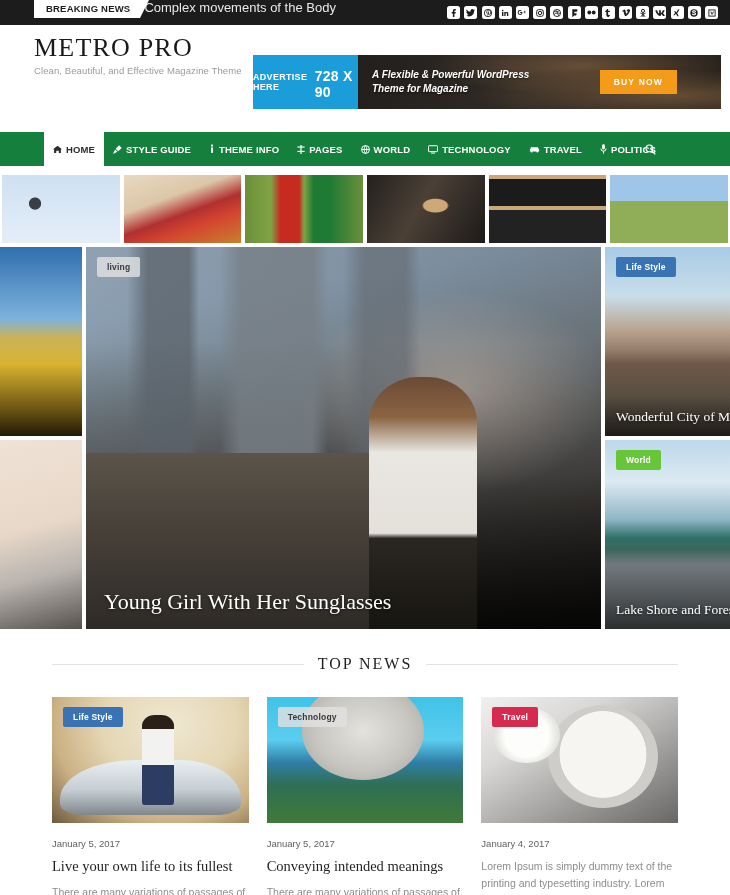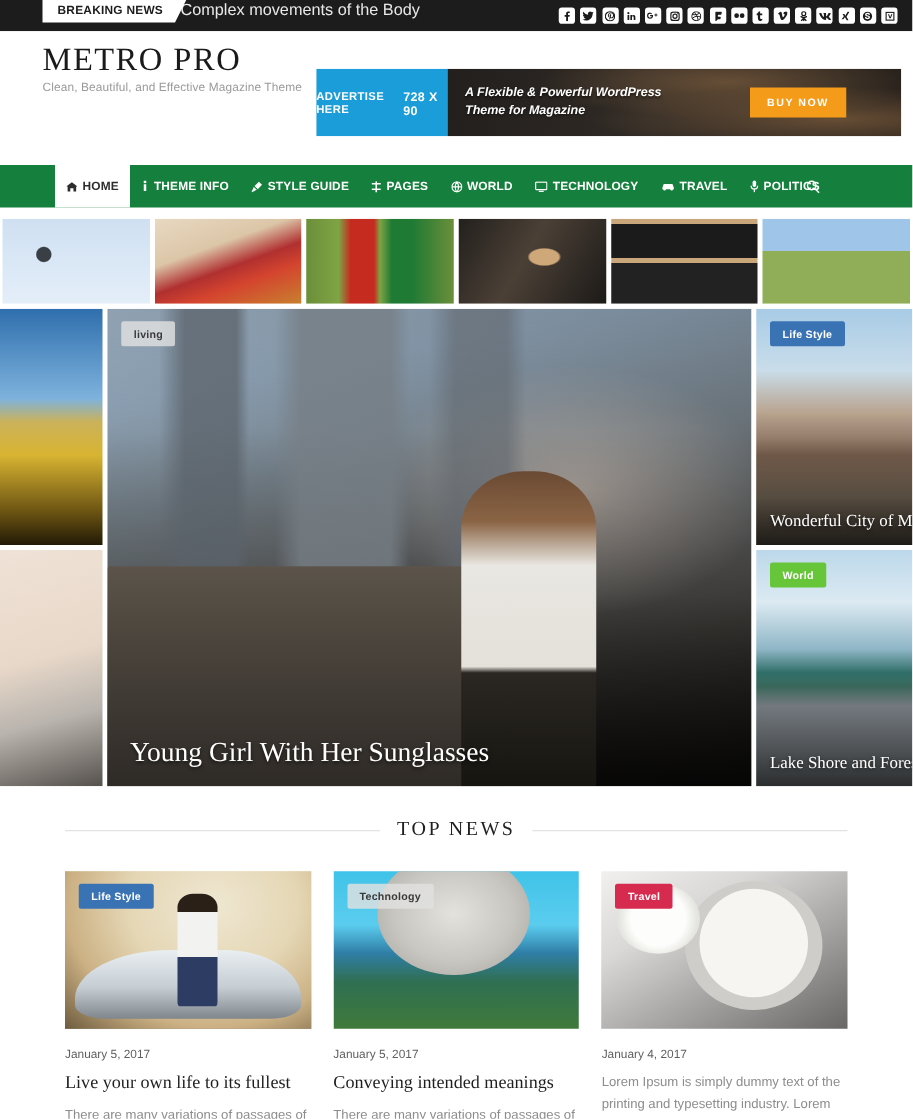--- a/index.html
+++ b/index.html
@@ -96,21 +96,21 @@
     overflow: hidden;
   }
   .ad-left {
     width: 105px;
     background: #1b9dd9;
     color: #fff;
     display: flex; flex-direction: row;
     align-items: center; justify-content: center;
     font-size: 9px; font-weight: bold; letter-spacing: .3px;
   }
-  .ad-left .ad-sz { margin-top: 3px; font-size: 10px; }
+  .ad-left .ad-sz { margin-top: 3px; font-size: 14px; }
   .ad-right {
     flex: 1;
     background:
       radial-gradient(ellipse at 62% 20%, rgba(150,110,70,.55) 0%, rgba(0,0,0,0) 48%),
       radial-gradient(ellipse at 86% 75%, rgba(165,120,75,.5) 0%, rgba(0,0,0,0) 45%),
       linear-gradient(100deg, #221f1d 0%, #302a25 45%, #241f1b 100%);
     display: flex; align-items: center;
     position: relative;
   }
   .ad-copy {
@@ -484,34 +484,34 @@
   <a class="nav-item active">
     <span class="ni">
         <svg width="9" height="9" viewBox="0 0 10 10">
           <path d="M5 .8 0 4.6h1.2V9h2.4V6.3h2.8V9h2.4V4.6H10z" fill="currentColor"></path>
         </svg>
       </span>
     <span>HOME</span>
   </a>
   <a class="nav-item">
     <span class="ni">
+        <svg width="9" height="9" viewBox="0 0 10 10">
+          <path d="M6.8.4 3 4.2l2.8 2.8L9.6 3.2zM2.3 5 0 9.9l4.9-2.3z" fill="currentColor"></path>
+        </svg>
+      </span>
+    <span>STYLE GUIDE</span>
+  </a>
+  <a class="nav-item">
+    <span class="ni">
         <svg width="6" height="10" viewBox="0 0 6 10">
           <rect x="2" y="3.4" width="2" height="5.4" fill="currentColor"></rect>
           <rect x="2" y=".6" width="2" height="1.9" fill="currentColor"></rect>
         </svg>
       </span>
     <span>THEME INFO</span>
-  </a>
-  <a class="nav-item">
-    <span class="ni">
-        <svg width="9" height="9" viewBox="0 0 10 10">
-          <path d="M6.8.4 3 4.2l2.8 2.8L9.6 3.2zM2.3 5 0 9.9l4.9-2.3z" fill="currentColor"></path>
-        </svg>
-      </span>
-    <span>STYLE GUIDE</span>
   </a>
   <a class="nav-item">
     <span class="ni">
         <svg width="8" height="9" viewBox="0 0 8 10">
           <rect x="3.3" y="0" width="1.4" height="10" fill="currentColor"></rect>
           <rect x="0" y="1.6" width="8" height="1.3" fill="currentColor"></rect>
           <rect x="0" y="6.5" width="8" height="1.3" fill="currentColor"></rect>
         </svg>
       </span>
     <span>PAGES</span>

